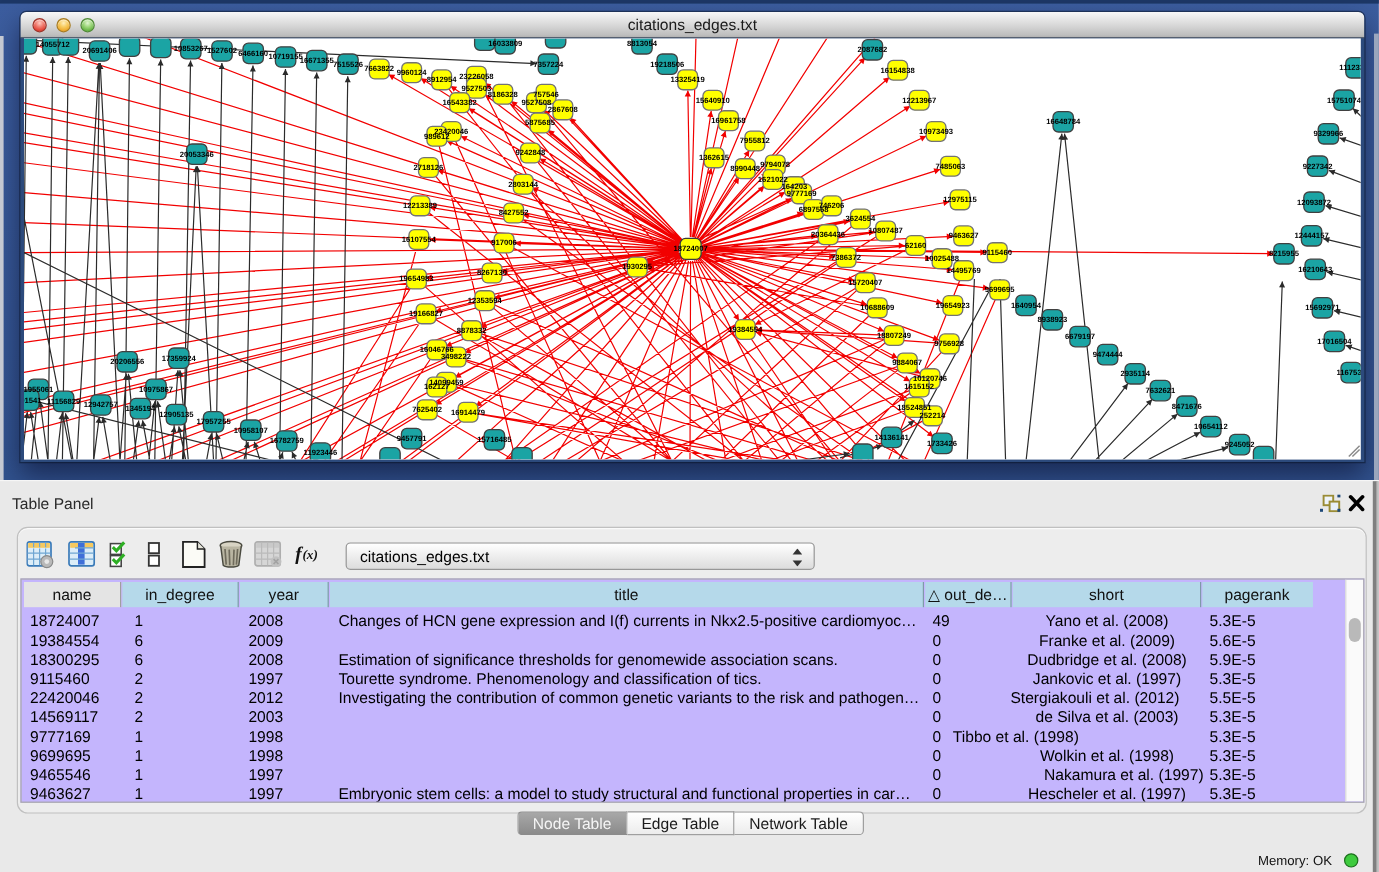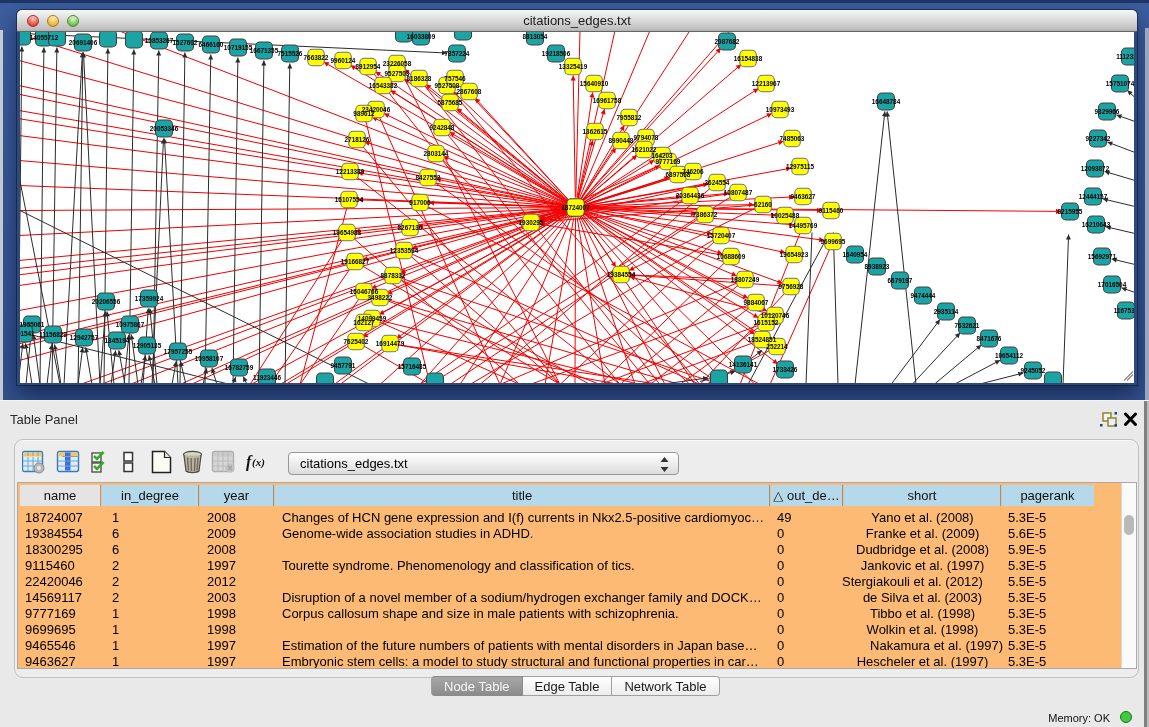--- a/index.html
+++ b/index.html
@@ -17,21 +17,21 @@
 #titlebar .tl{position:absolute;top:5px;width:12px;height:12px;border-radius:50%;border:1px solid rgba(80,40,20,.55)}
 #title{position:absolute;left:0;right:0;top:3px;text-align:center;font-size:13px;color:#1a1a1a}
 #canvas{position:absolute;left:3px;top:21.5px;width:1114px;height:351px;background:#fff;overflow:hidden}
 #panel{position:absolute;left:0;top:400px;width:1149px;height:327px;background:#e9e9e9;
 border-top:1px solid #f6f6f6}
 #panel .rdark{position:absolute;left:1144px;top:0;width:3.5px;height:327px;background:#7f7f7f}
 #panel .rlite{position:absolute;left:1147px;top:0;width:2px;height:327px;background:#bcbcbc}
 #ptitle{position:absolute;left:10px;top:11px;font-size:13px;color:#2a2a2a}
 #container{position:absolute;left:14px;top:38px;width:1125px;height:239px;background:#ededed;
 border:1px solid #c0c0c0;border-radius:9px;box-shadow:inset 0 1px 0 #fafafa}
-#tblwrap{position:absolute;left:2px;top:42px;width:1120px;height:187px;background:#fdba74;
+#tblwrap{position:absolute;left:2px;top:42px;width:1120px;height:187px;background:#c4b5fd;
 border:1px solid #a9a9a9;overflow:hidden}
 .hcell{position:absolute;top:2px;height:21px;background:#b5d9ea;border-right:1px solid #7e9aa8;
 font-size:13px;text-align:center;line-height:21px;color:#111}
 .trow{position:absolute;left:0;width:1100px;height:16px;font-size:13px;line-height:16px;color:#000}
 .trow span{position:absolute;top:0;white-space:nowrap;overflow:hidden}
 #vsb{position:absolute;left:1103px;top:0;width:15px;height:185px;background:#fafafa;border-left:1px solid #d8d8d8}
 #vsb .th{position:absolute;left:2px;top:32px;width:10px;height:20px;border-radius:5px;background:#b9b9b9}
 #tabs{position:absolute;left:431px;top:275px;height:20px;font-size:13px;line-height:19px}
 .tab{float:left;height:20px;border:1px solid #9f9f9f;border-left:none;padding:0 12px;background:linear-gradient(#fff,#ececec);color:#1a1a1a}
 .tab.sel{background:linear-gradient(#a8a8a8,#8b8b8b);color:#f5f5f5;border-color:#8b8b8b}
@@ -412,81 +412,79 @@
           <span style="left:189px">2008</span>
           <span style="left:264px;width:486px">Changes of HCN gene expression and I(f) currents in Nkx2.5-positive cardiomyoc…</span>
           <span style="left:759px">49</span>
           <span style="left:824px;width:161px;text-align:center">Yano et al. (2008)</span>
           <span style="left:990px">5.3E-5</span>
         </div>
         <div class="trow" style="top:43px">
 <span style="left:7px">19384554</span>
           <span style="left:94px">6</span>
           <span style="left:189px">2009</span>
-          <span style="left:264px;width:486px">Genome-wide association studies in ADHD.</span>
           <span style="left:759px">0</span>
           <span style="left:824px;width:161px;text-align:center">Franke et al. (2009)</span>
           <span style="left:990px">5.6E-5</span>
         </div>
         <div class="trow" style="top:59px">
 <span style="left:7px">18300295</span>
           <span style="left:94px">6</span>
           <span style="left:189px">2008</span>
+          <span style="left:264px;width:486px">Estimation of significance thresholds for genomewide association scans.</span>
           <span style="left:759px">0</span>
           <span style="left:824px;width:161px;text-align:center">Dudbridge et al. (2008)</span>
           <span style="left:990px">5.9E-5</span>
         </div>
         <div class="trow" style="top:75px">
 <span style="left:7px">9115460</span>
           <span style="left:94px">2</span>
           <span style="left:189px">1997</span>
           <span style="left:264px;width:486px">Tourette syndrome. Phenomenology and classification of tics.</span>
           <span style="left:759px">0</span>
           <span style="left:824px;width:161px;text-align:center">Jankovic et al. (1997)</span>
           <span style="left:990px">5.3E-5</span>
         </div>
         <div class="trow" style="top:91px">
 <span style="left:7px">22420046</span>
           <span style="left:94px">2</span>
           <span style="left:189px">2012</span>
+          <span style="left:264px;width:486px">Investigating the contribution of common genetic variants to the risk and pathogen…</span>
           <span style="left:759px">0</span>
           <span style="left:824px;width:161px;text-align:left">Stergiakouli et al. (2012)</span>
           <span style="left:990px">5.5E-5</span>
         </div>
         <div class="trow" style="top:107px">
 <span style="left:7px">14569117</span>
           <span style="left:94px">2</span>
           <span style="left:189px">2003</span>
-          <span style="left:264px;width:486px">Disruption of a novel member of a sodium/hydrogen exchanger family and DOCK…</span>
           <span style="left:759px">0</span>
           <span style="left:824px;width:161px;text-align:center">de Silva et al. (2003)</span>
           <span style="left:990px">5.3E-5</span>
         </div>
         <div class="trow" style="top:123px">
 <span style="left:7px">9777169</span>
           <span style="left:94px">1</span>
           <span style="left:189px">1998</span>
-          <span style="left:264px;width:486px">Corpus callosum shape and size in male patients with schizophrenia.</span>
-          <span style="left:759px">0</span>
-          <span style="left:824px;width:161px;text-align:center">Tibbo et al. (1998)</span>
+          <span style="left:759px">0</span>
+          <span style="left:776px;width:161px;">Tibbo et al. (1998)</span>
           <span style="left:990px">5.3E-5</span>
         </div>
         <div class="trow" style="top:139px">
 <span style="left:7px">9699695</span>
           <span style="left:94px">1</span>
           <span style="left:189px">1998</span>
           <span style="left:759px">0</span>
           <span style="left:824px;width:161px;text-align:center">Wolkin et al. (1998)</span>
           <span style="left:990px">5.3E-5</span>
         </div>
         <div class="trow" style="top:155px">
 <span style="left:7px">9465546</span>
           <span style="left:94px">1</span>
           <span style="left:189px">1997</span>
-          <span style="left:264px;width:486px">Estimation of the future numbers of patients with mental disorders in Japan base…</span>
           <span style="left:759px">0</span>
           <span style="left:824px;width:161px;text-align:right">Nakamura et al. (1997)</span>
           <span style="left:990px">5.3E-5</span>
         </div>
         <div class="trow" style="top:171px">
 <span style="left:7px">9463627</span>
           <span style="left:94px">1</span>
           <span style="left:189px">1997</span>
           <span style="left:264px;width:486px">Embryonic stem cells: a model to study structural and functional properties in car…</span>
           <span style="left:759px">0</span>

